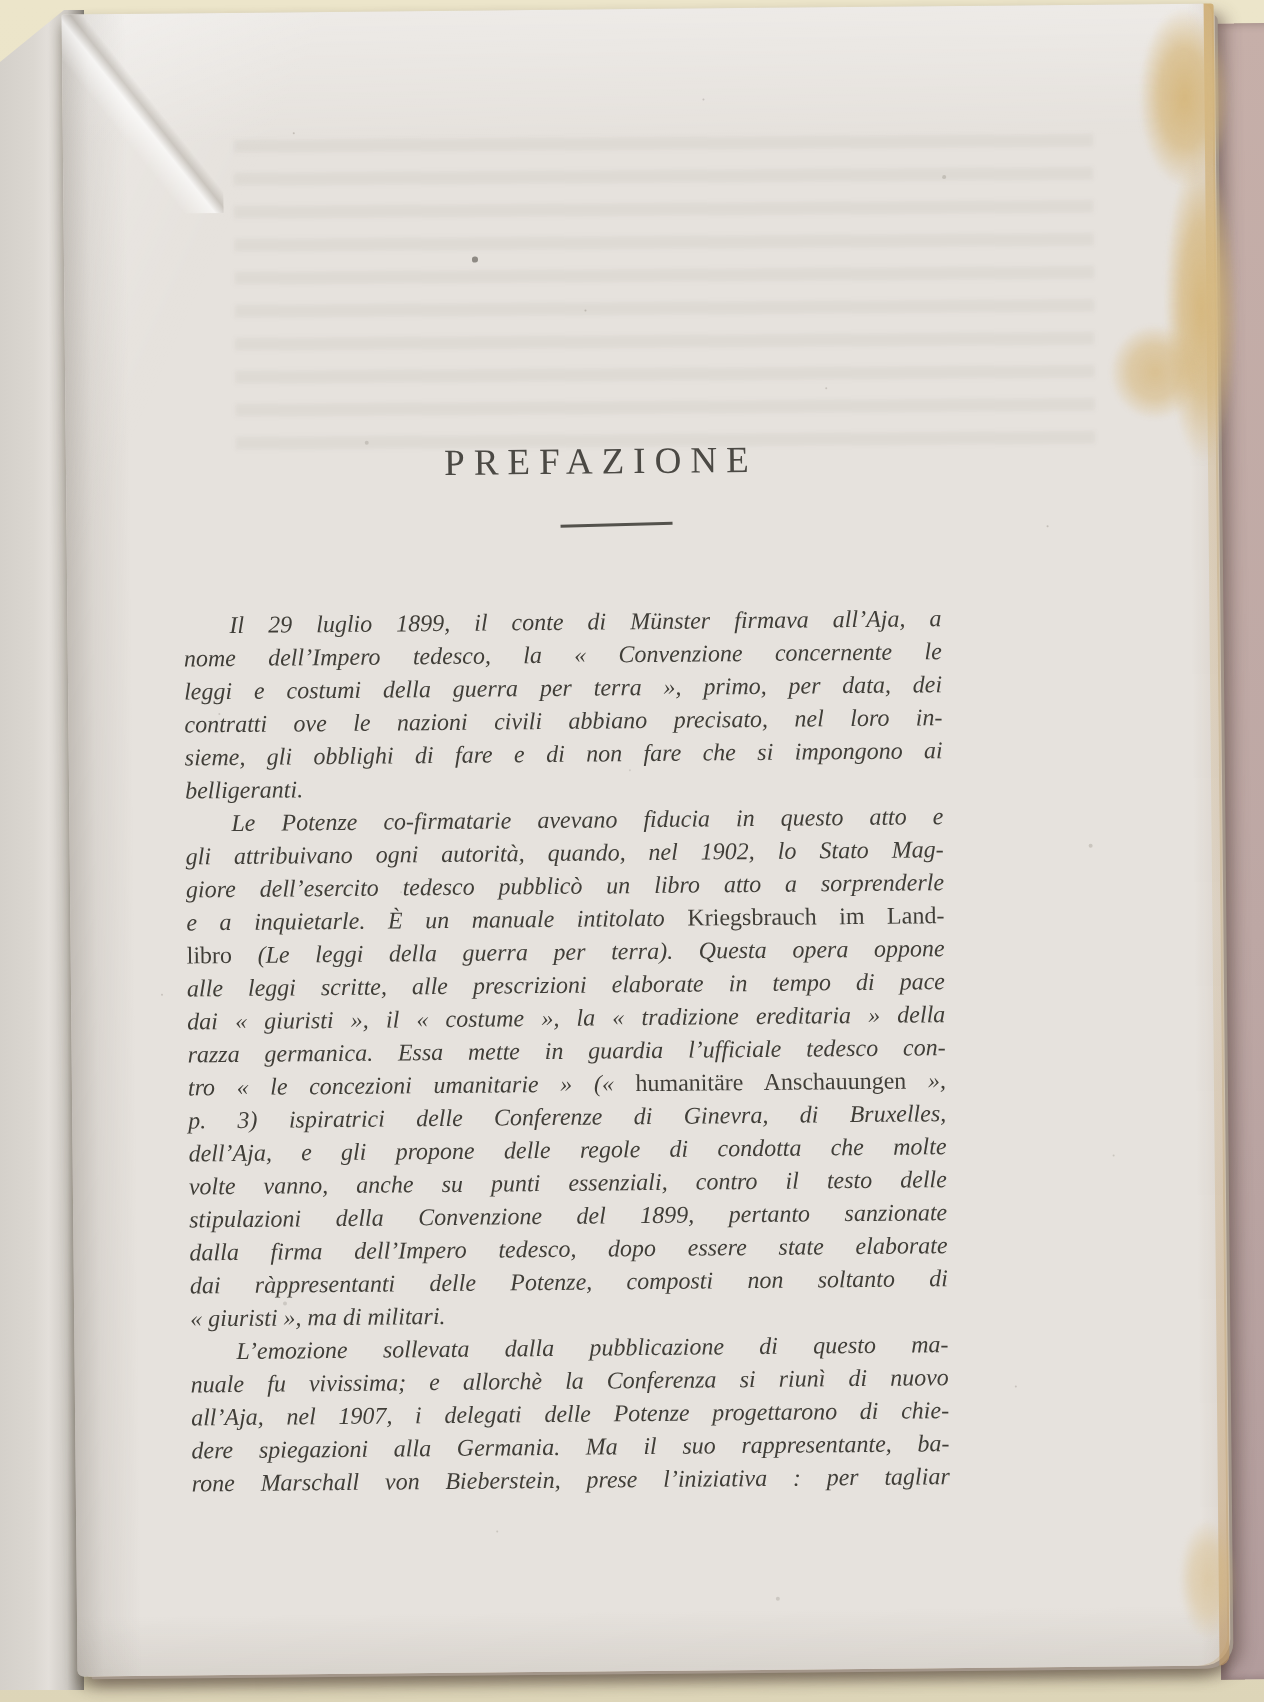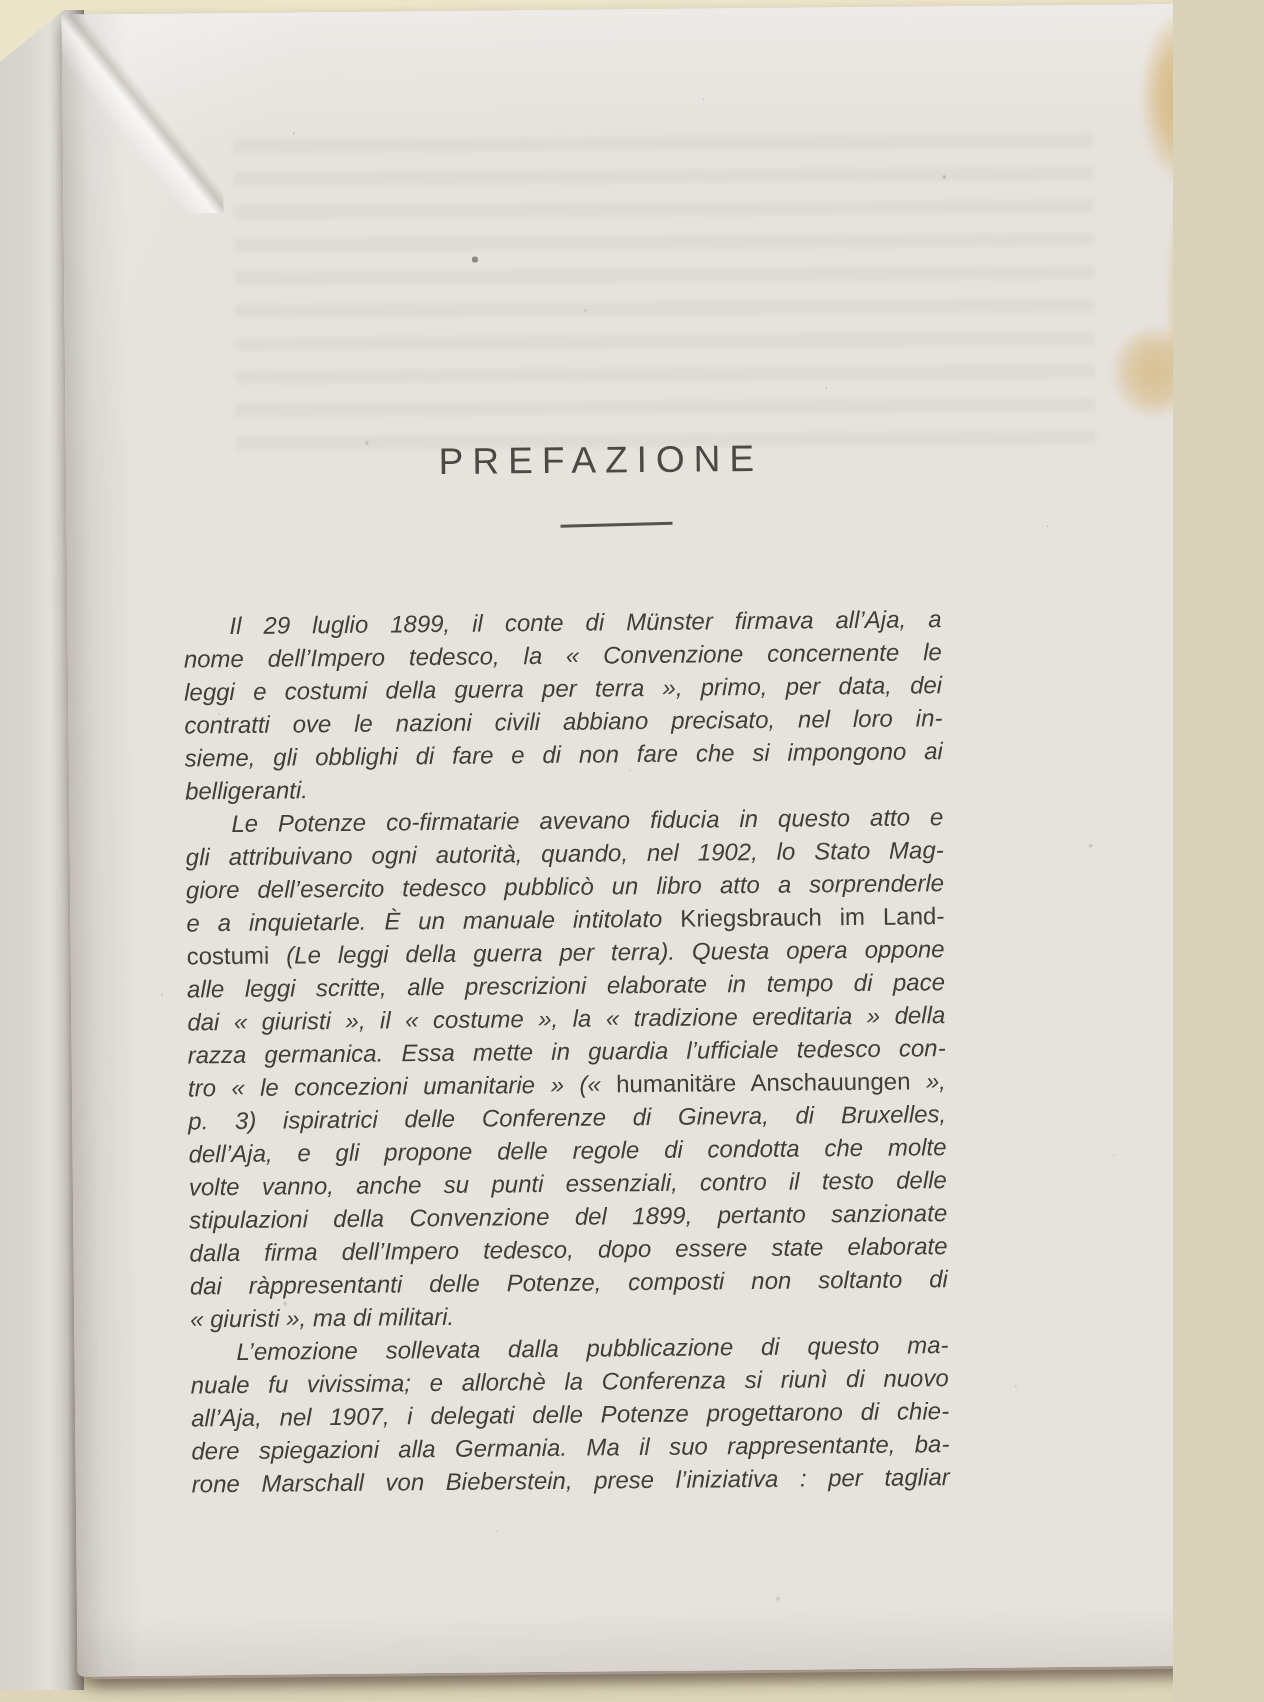--- a/index.html
+++ b/index.html
@@ -1,19 +1,19 @@
 <!DOCTYPE html>
 <html style="--backdrop: #ece5ca; --paper: #e6e2dd; --ink: #403e38; --title-ink: #4b4944; --rule: #54524c; --cover-gray: #dbd7d1; --cover-mauve: #c6afa9; --stain: #d6b87f;"><head>
 <meta charset="utf-8">
 <style>
   html,body{margin:0;padding:0;background:#d8d2bb;}
   .photo{
-    position:relative;width:1173px;height:1702px;overflow:hidden;
+    position:relative;width:1264px;height:1702px;overflow:hidden;
     background:linear-gradient(to bottom,var(--backdrop) 0%,#e9e2c6 60%,#ddd5b8 100%);
-    font-family:Liberation Sans, sans-serif;
+    font-family:Liberation Serif, serif;
   }
   
   .left-cover{
     position:absolute;left:0;top:10px;width:84px;height:1680px;
     background:linear-gradient(to right,#d4d0ca 0%,var(--cover-gray) 40%,#e3dfda 58%,#cdc9c3 80%,#9b968f 95%,#7e7a73 100%);
     clip-path:polygon(0 52px,64px 0,100% 0,100% 100%,0 100%);
   }
   
   .under-cover{
     position:absolute;left:1198px;top:24px;width:70px;height:1656px;
@@ -121,21 +121,21 @@
           <div class="line">leggi e costumi della guerra per terra », primo, per data, dei</div>
           <div class="line">contratti ove le nazioni civili abbiano precisato, nel loro in-</div>
           <div class="line">sieme, gli obblighi di fare e di non fare che si impongono ai</div>
           <div class="line free">belligeranti.</div>
         </div>
         <div class="para">
           <div class="line first">Le Potenze co-firmatarie avevano fiducia in questo atto e</div>
           <div class="line">gli attribuivano ogni autorità, quando, nel 1902, lo Stato Mag-</div>
           <div class="line">giore dell’esercito tedesco pubblicò un libro atto a sorprenderle</div>
           <div class="line">e a inquietarle. È un manuale intitolato <span class="roman">Kriegsbrauch im Land-</span></div>
-          <div class="line"><span class="roman">costumi</span> (Le leggi della guerra per terra). Questa opera oppone</div>
+          <div class="line"><span class="roman">libro</span> (Le leggi della guerra per terra). Questa opera oppone</div>
           <div class="line">alle leggi scritte, alle prescrizioni elaborate in tempo di pace</div>
           <div class="line">dai « giuristi », il « costume », la « tradizione ereditaria » della</div>
           <div class="line">razza germanica. Essa mette in guardia l’ufficiale tedesco con-</div>
           <div class="line">tro « le concezioni umanitarie » (« <span class="roman">humanitäre Anschauungen</span> »,</div>
           <div class="line">p. 3) ispiratrici delle Conferenze di Ginevra, di Bruxelles,</div>
           <div class="line">dell’Aja, e gli propone delle regole di condotta che molte</div>
           <div class="line">volte vanno, anche su punti essenziali, contro il testo delle</div>
           <div class="line">stipulazioni della Convenzione del 1899, pertanto sanzionate</div>
           <div class="line">dalla firma dell’Impero tedesco, dopo essere state elaborate</div>
           <div class="line">dai ràppresentanti delle Potenze, composti non soltanto di</div>

